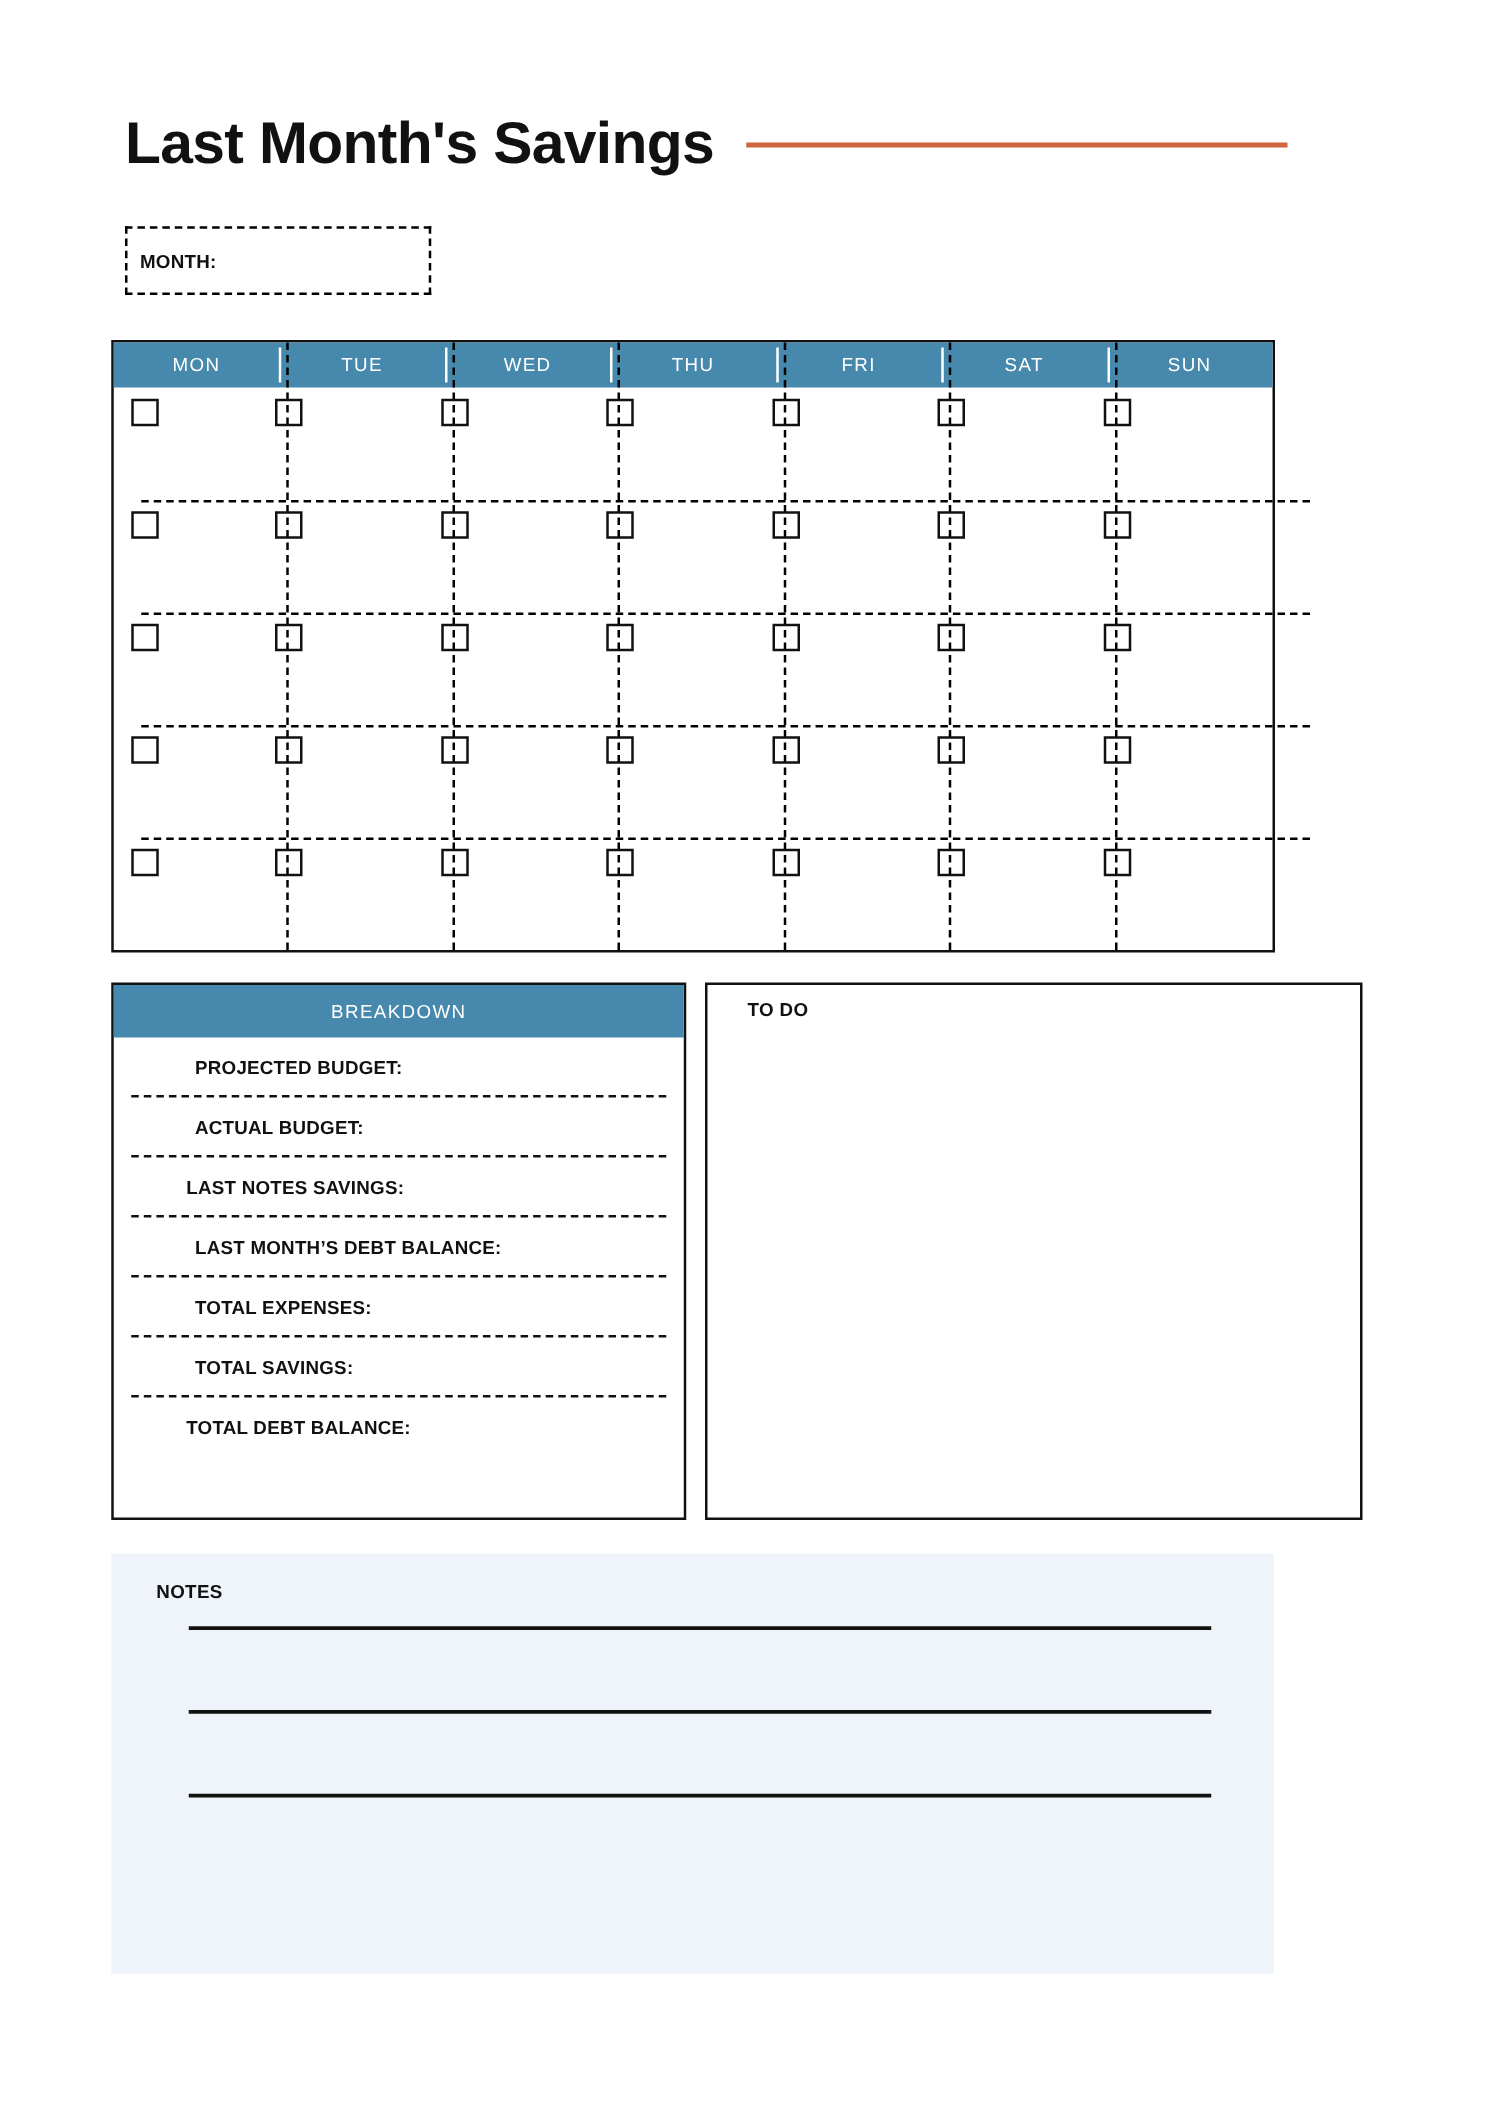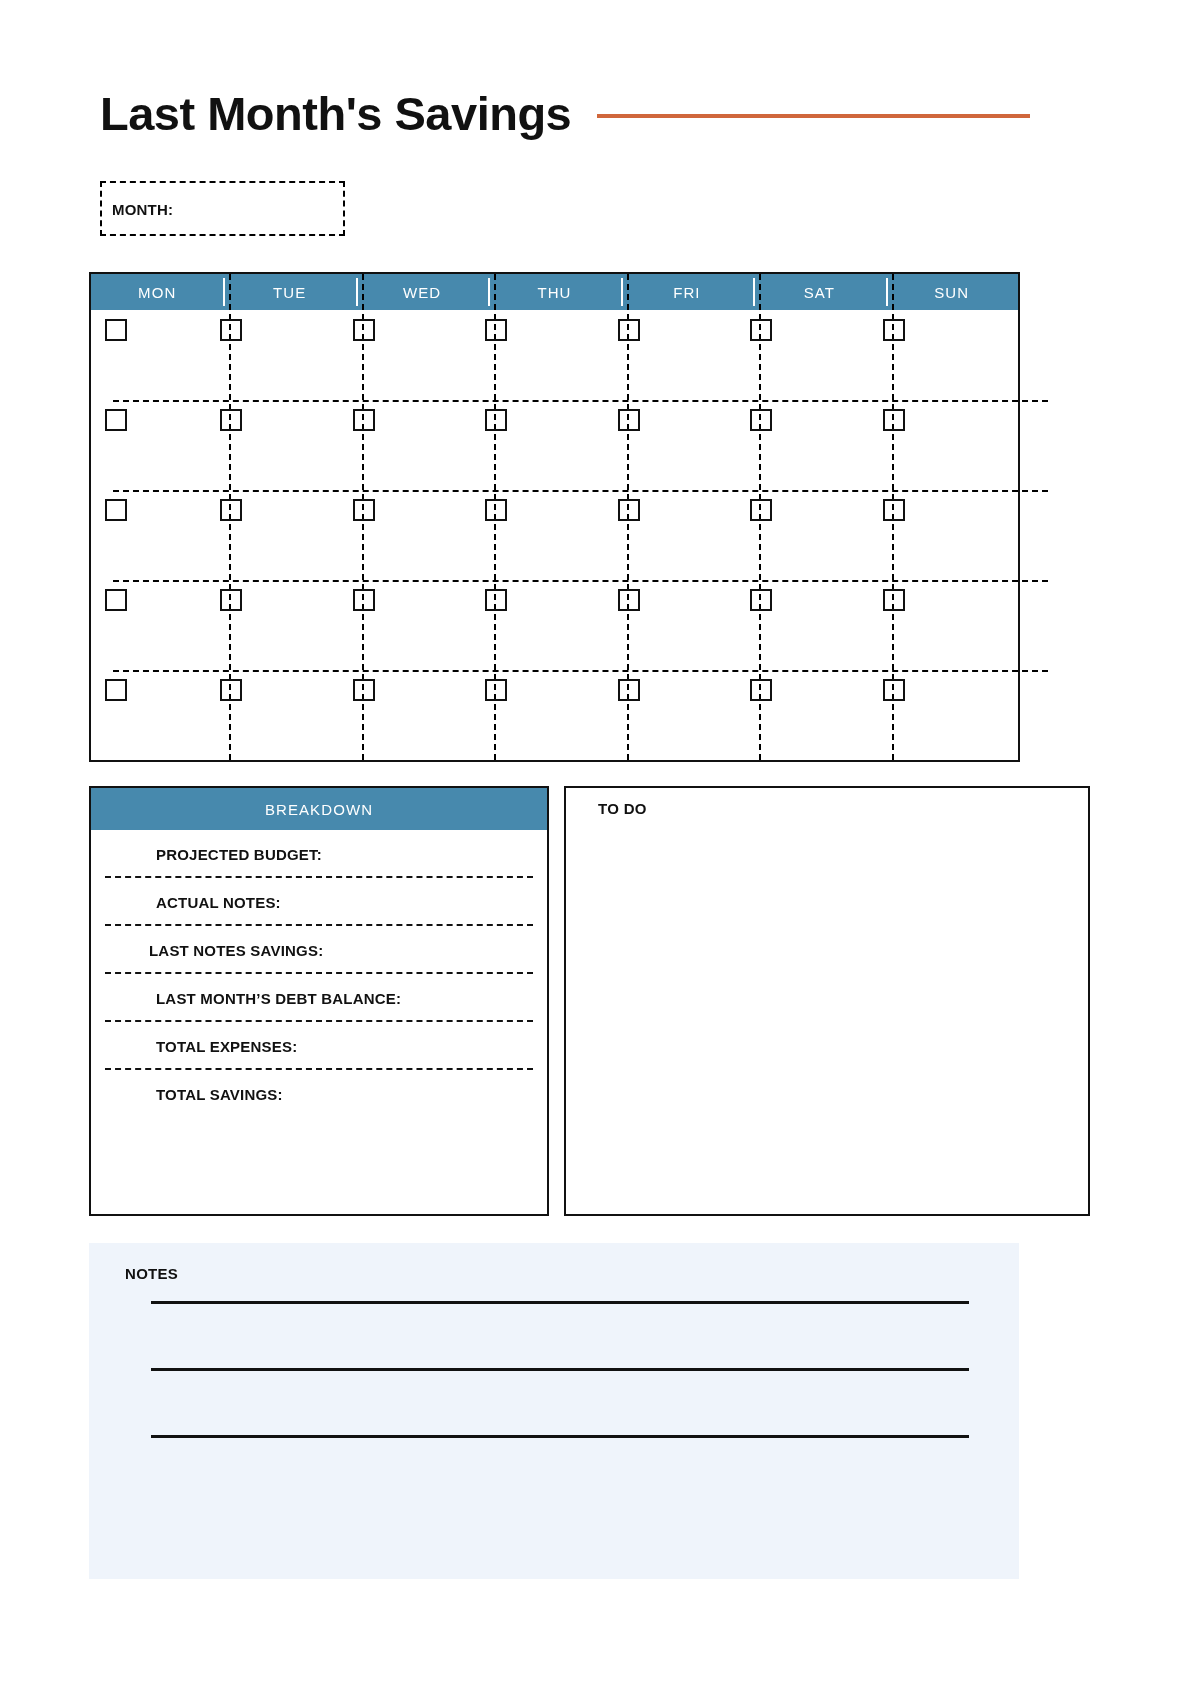--- a/index.html
+++ b/index.html
@@ -321,33 +321,36 @@
       </div>
   </div>
 
   <div class="breakdown">
     <div class="breakdown-head">BREAKDOWN</div>
     <div class="breakdown-body" id="bdBody">
         <div class="bd-row indent">
           <span class="bd-label">PROJECTED BUDGET:</span>
         </div>
         <div class="bd-row indent">
-          <span class="bd-label">ACTUAL NOTES:</span>
+          <span class="bd-label">ACTUAL BUDGET:</span>
         </div>
         <div class="bd-row flat">
           <span class="bd-label">LAST NOTES SAVINGS:</span>
         </div>
         <div class="bd-row indent">
           <span class="bd-label">LAST MONTH’S DEBT BALANCE:</span>
         </div>
         <div class="bd-row indent">
           <span class="bd-label">TOTAL EXPENSES:</span>
         </div>
         <div class="bd-row indent">
           <span class="bd-label">TOTAL SAVINGS:</span>
+        </div>
+        <div class="bd-row flat">
+          <span class="bd-label">TOTAL DEBT BALANCE:</span>
         </div>
       </div>
   </div>
 
   <div class="todo">
     <span class="todo-label">TO DO</span>
   </div>
 
   <div class="notes">
     <span class="notes-label">NOTES</span>

